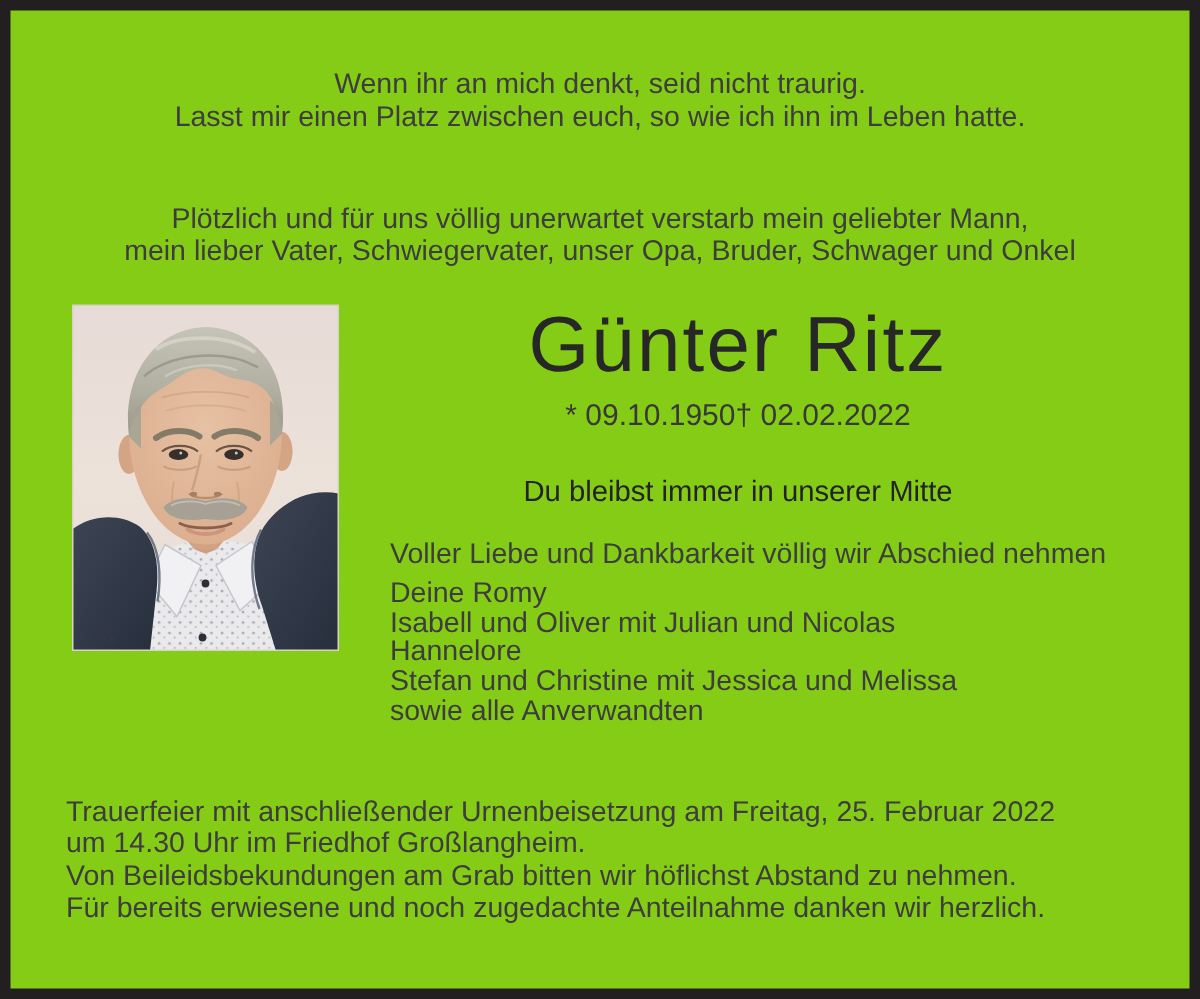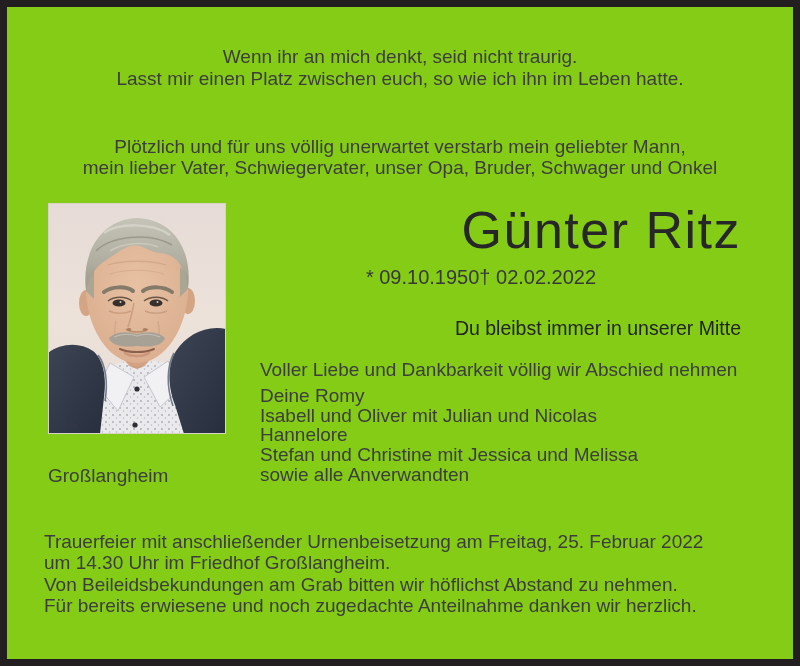--- a/index.html
+++ b/index.html
@@ -12,21 +12,21 @@
     font-family:"Liberation Sans", sans-serif;
     color:#3d3d3d;
     overflow:hidden;
   }
   .abs{position:absolute;}
   .center-block{left:0;right:0;text-align:center;}
   .epigraph{top:39px;font-size:19px;line-height:21.5px;}
   .announcement{top:129px;font-size:19px;line-height:21px;}
   .photo{left:41px;top:196px;width:178px;height:231px;}
   .photo svg{display:block;width:178px;height:231px;}
-  .right-col{left:214px;width:520px;text-align:right;}
+  .right-col{left:225px;width:520px;text-align:center;}
   .name{top:194px;font-size:52px;line-height:58px;letter-spacing:1.5px;color:#272727;}
   .dates{top:259px;display:flex;justify-content:center;font-size:20px;color:#383838;}
   .motto{top:310px;font-size:19.5px;font-weight:normal;color:#232323;}
   .farewell{left:253px;top:352px;font-size:19px;}
   .mourners{left:253px;top:379px;font-size:19px;line-height:19.7px;}
   .place{left:41px;top:458px;font-size:19px;}
   .funeral{left:37px;top:524px;font-size:19px;line-height:21.3px;}
 </style>
 </head>
 <body>
@@ -148,21 +148,20 @@
   <div class="abs farewell">Voller Liebe und Dankbarkeit völlig wir Abschied nehmen</div>
 
   <div class="abs mourners">
     <div>Deine Romy</div>
     <div>Isabell und Oliver mit Julian und Nicolas</div>
     <div>Hannelore</div>
     <div>Stefan und Christine mit Jessica und Melissa</div>
     <div>sowie alle Anverwandten</div>
   </div>
 
-  <div class="abs place">Großlangheim</div>
 
   <div class="abs funeral">
     <div>Trauerfeier mit anschließender Urnenbeisetzung am Freitag, 25. Februar 2022</div>
     <div>um 14.30 Uhr im Friedhof Großlangheim.</div>
     <div>Von Beileidsbekundungen am Grab bitten wir höflichst Abstand zu nehmen.</div>
     <div>Für bereits erwiesene und noch zugedachte Anteilnahme danken wir herzlich.</div>
   </div>
 
 </div>
 

